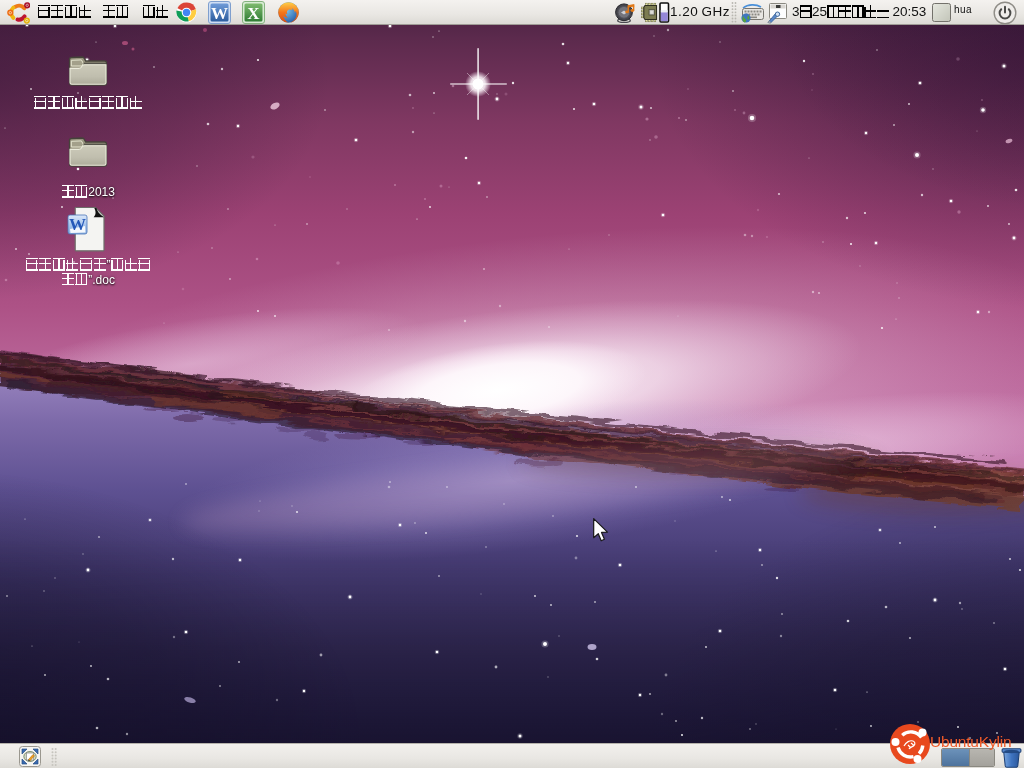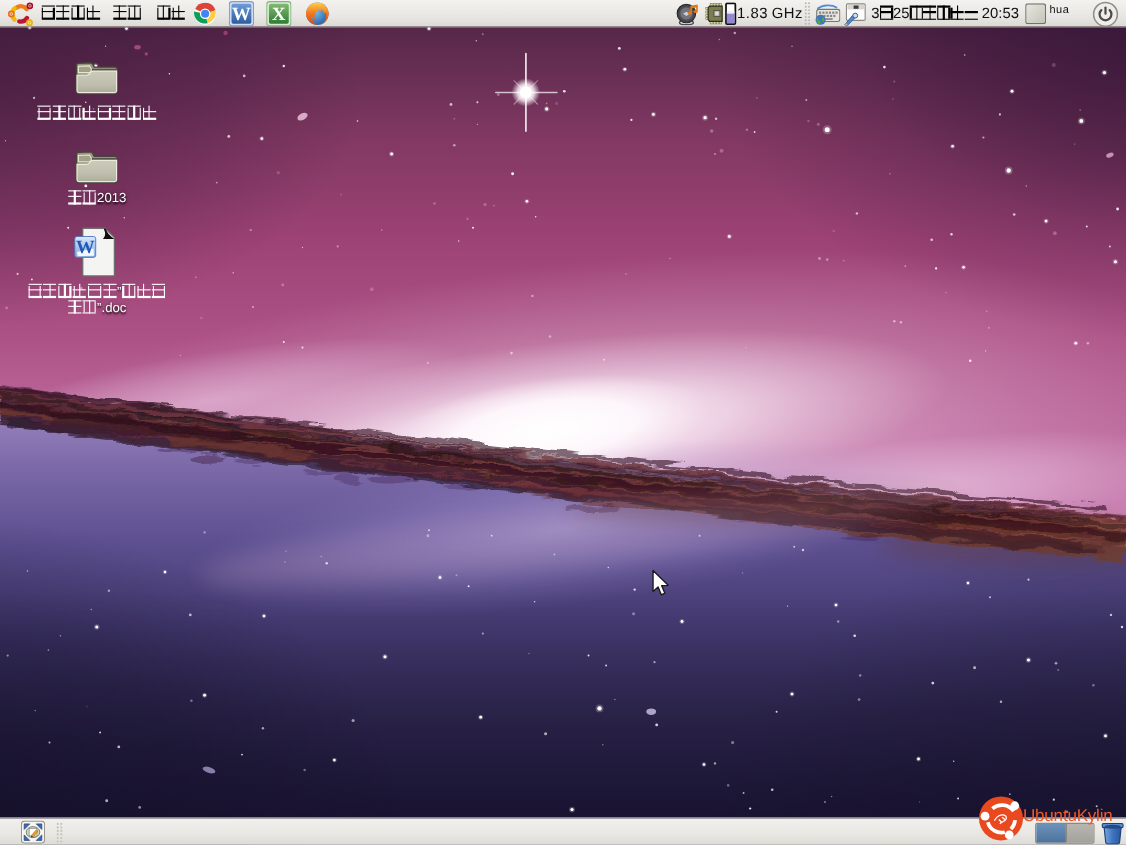--- a/index.html
+++ b/index.html
@@ -560,21 +560,21 @@
           <rect x="0.6" y="11" width="2.8" height="1.8"></rect>
           <rect x="0.6" y="14" width="2.8" height="1.8"></rect>
 </g>
 <path d="M4 3.5 h11.5 v14 H4 l-1.2 -1.8 v-10.4 Z" fill="#7c7c52" stroke="#2e2e20" stroke-width="1.1"></path>
 <rect x="8" y="7.5" width="5.5" height="5.5" fill="#b0b0ac" stroke="#50503a" stroke-width="0.8"></rect>
 <rect x="9.2" y="8.7" width="3.1" height="3.1" fill="#dcdcd8"></rect>
 <rect x="19" y="1" width="8.5" height="19" rx="1" fill="#fff" stroke="#111" stroke-width="1.6"></rect>
 <rect x="19.8" y="8.2" width="6.9" height="2" fill="#eceef4"></rect>
 <rect x="19.8" y="10.4" width="6.9" height="8.7" fill="#9487d8"></rect>
 </svg>
-<div class="t" style="left:670px;font-size:13.5px">1.83 GHz</div>
+<div class="t" style="left:670px;font-size:13.5px">1.20 GHz</div>
 <svg style="position:absolute;left:731px;top:1px" width="8" height="24" viewBox="0 0 8 24">
         <circle cx="1.5" cy="2.0" r="0.9" fill="#b8b6b0"></circle>
         <circle cx="4.5" cy="2.0" r="0.9" fill="#b8b6b0"></circle>
         <circle cx="1.5" cy="5.1" r="0.9" fill="#b8b6b0"></circle>
         <circle cx="4.5" cy="5.1" r="0.9" fill="#b8b6b0"></circle>
         <circle cx="1.5" cy="8.2" r="0.9" fill="#b8b6b0"></circle>
         <circle cx="4.5" cy="8.2" r="0.9" fill="#b8b6b0"></circle>
         <circle cx="1.5" cy="11.3" r="0.9" fill="#b8b6b0"></circle>
         <circle cx="4.5" cy="11.3" r="0.9" fill="#b8b6b0"></circle>
         <circle cx="1.5" cy="14.4" r="0.9" fill="#b8b6b0"></circle>
@@ -655,21 +655,21 @@
             <stop offset="0.6" stop-color="#c0beae"></stop>
             <stop offset="1" stop-color="#aeac9b"></stop>
           </linearGradient>
         </defs>
 <path d="M2.5 7.5 q0 -2 2 -2 L15 5 q1.6 0 2.3 1.4 l1.4 2.6 37.5 8.6" fill="none"></path>
 <path d="M2.5 7.5 q0 -2 2 -2 L15 5 q1.6 0 2.3 1.4 l1.4 2.6 L37.5 9 q2 0 2 2 V31 q0 2 -2 2 H4.5 q-2 0 -2 -2 Z" fill="#98957f" stroke="#45433a" stroke-width="1.3"></path>
 <path d="M4.3 8.3 L14.4 7.9 l1.9 3.5 -1.3 2.6 H4.3 Z" fill="#a3a08a" stroke="#e6e6d0" stroke-width="1"></path>
 <rect x="16.5" y="10.6" width="22.5" height="1.8" fill="#55534a"></rect>
 <path d="M3 16.4 H11.8 q2.2 0 3.2 -2.3 q0.6 -1.4 2.5 -1.4 H39 V30.5 q0 1.7 -1.7 1.7 H4.7 q-1.7 0 -1.7 -1.7 Z" fill="url(#fg)" stroke="#ebebdb" stroke-width="1.1"></path>
 </svg>
-      <div class="lbl" style="margin-top:4px"><b class="z"><i class="h1"></i><i class="h2"></i><i class="h3"></i><i class="v1"></i></b><b class="z"><i class="h1"></i><i class="h3"></i><i class="v1"></i><i class="v2"></i><i class="v3"></i></b><span style="letter-spacing:0">2013</span></div>
+      <div class="lbl" style="margin-top:16px"><b class="z"><i class="h1"></i><i class="h2"></i><i class="h3"></i><i class="v1"></i></b><b class="z"><i class="h1"></i><i class="h3"></i><i class="v1"></i><i class="v2"></i><i class="v3"></i></b><span style="letter-spacing:0">2013</span></div>
     </div>
 <div class="dico w" style="left:23px;top:206px;width:130px">
       <svg width="44" height="46" viewBox="0 0 44 46" style="display:block;margin:0 auto">
 <path d="M10 1.5 h19.5 l8.5 8.5 V44 a0.8 0.8 0 0 1 -0.8 0.8 H10 a0.8 0.8 0 0 1 -0.8 -0.8 V2.3 a0.8 0.8 0 0 1 0.8 -0.8 Z" fill="#f4f4f2" stroke="#6e6e6a" stroke-width="1.2"></path>
 <path d="M28.3 2 C30.2 6.2 30 8.4 27.6 11.2 L38 11.2 C33.6 8.6 31 5.4 30.3 1.8 Z" fill="#111"></path>
 <rect x="2" y="9" width="19" height="19" rx="2" fill="url(#wdg)" stroke="#4a74b8" stroke-width="0.8"></rect>
 <defs>
           <linearGradient id="wdg" x1="0" y1="0" x2="0" y2="1">
             <stop offset="0" stop-color="#dce9fa"></stop>
             <stop offset="0.5" stop-color="#a8c6ee"></stop>

